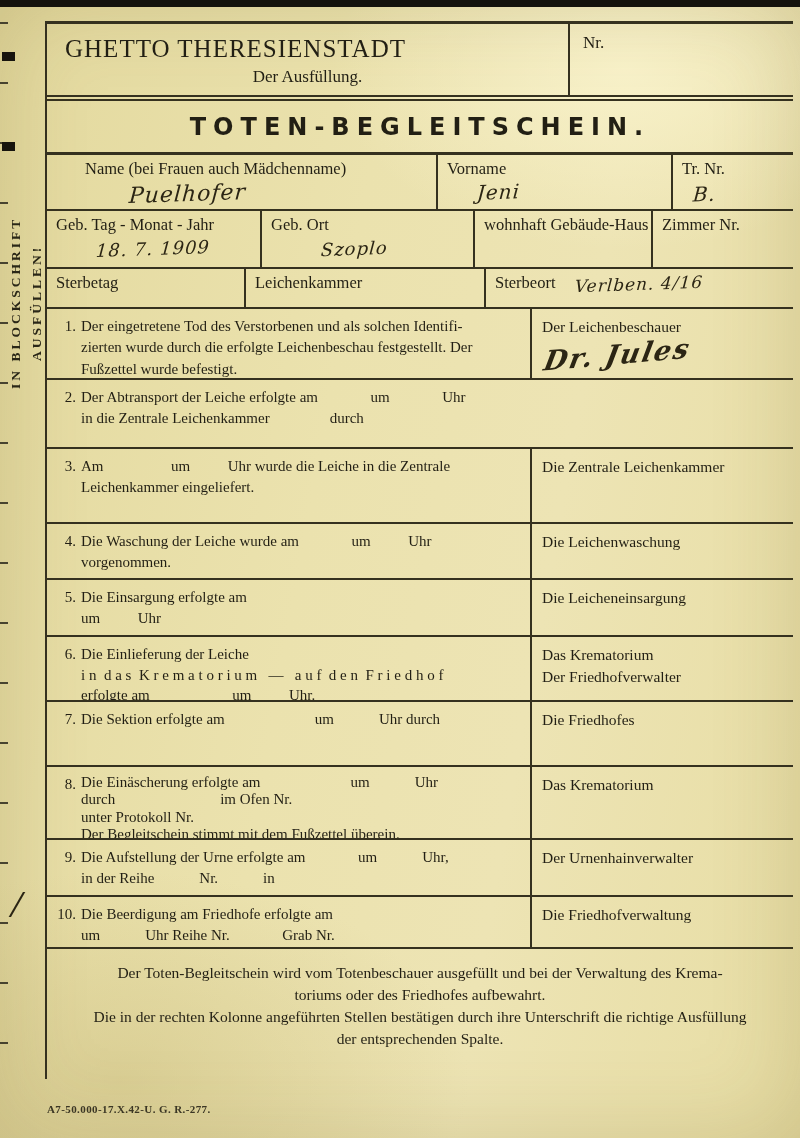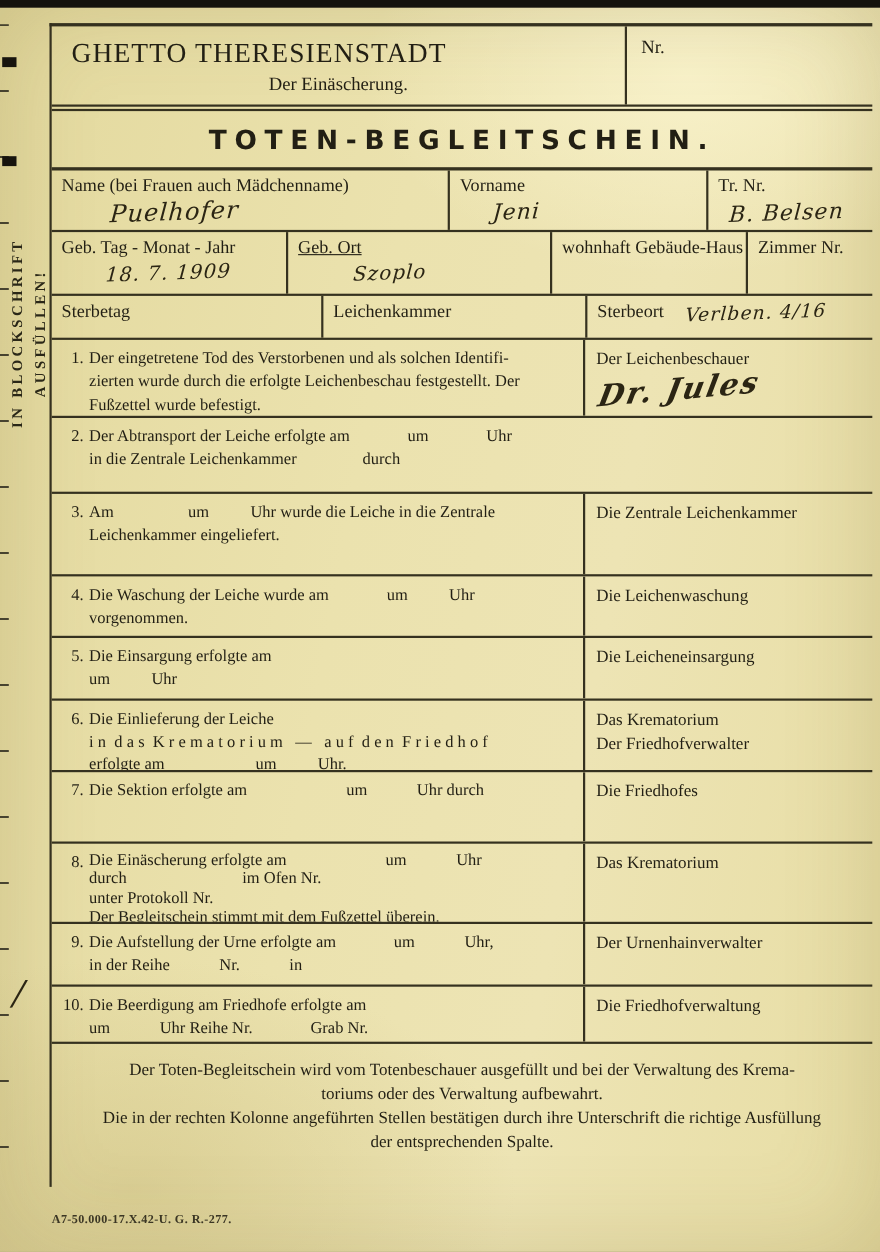--- a/index.html
+++ b/index.html
@@ -49,26 +49,26 @@
   
   .title-band{height:54px;border-bottom:3px solid var(--line);display:flex;align-items:center;justify-content:center;text-align:right;}
   .title{font-family:"DejaVu Sans","Liberation Sans",sans-serif;font-weight:bold;
     font-size:24px;letter-spacing:7px;white-space:nowrap;}
 
   
   .idrow{display:flex;border-bottom:2px solid var(--line);}
   .idrow .cell{position:relative;padding:4px 8px 0 9px;overflow:hidden;}
   .idrow .cell + .cell{border-left:2px solid var(--line);}
   .lbl{font-size:16.5px;white-space:nowrap;}
-  .row-name{height:56px;}
+  .row-name{height:56px;padding-left:29px;}
   .row-geb{height:58px;}
   .row-sterb{height:40px;}
   .c-name{width:360px;}.c-vorname{width:235px;}.c-trnr{flex:1;}
-  .c-gebtag{width:213px;}.c-gebort{width:240px;text-decoration:underline;}.c-wohn{width:178px;}.c-zimmer{flex:1;}
-  .c-sterbetag{width:245px;}.c-sterbestunde{width:240px;}.c-sterbeort{flex:1;white-space:nowrap;}
+  .c-gebtag{width:213px;}.c-gebort{width:213px;}.c-wohn{width:178px;}.c-zimmer{flex:1;}
+  .c-sterbetag{width:197px;}.c-sterbestunde{width:240px;}.c-sterbeort{flex:1;white-space:nowrap;}
 
   .hw{font-family:"DejaVu Serif",serif;font-style:italic;color:var(--hw);
     display:inline-block;transform:rotate(-2deg) skewX(-6deg);letter-spacing:1px;}
   .hw-name{font-size:22px;margin:2px 0 0 44px;}
   .hw-vorname{font-size:20px;margin:1px 0 0 30px;}
   .hw-trnr{font-size:20px;margin:2px 0 0 10px;}
   .hw-gebtag{font-size:18px;margin:3px 0 0 40px;}
   .hw-gebort{font-size:18px;margin:3px 0 0 50px;}
   .hw-sterbeort{font-size:17px;margin-left:16px;vertical-align:-2px;}
 
@@ -107,21 +107,21 @@
     <div>IN BLOCKSCHRIFT</div>
     <div>AUSFÜLLEN!</div>
   </div>
   <div class="margin-mark hw">/</div>
 
   <div class="form">
 
     <div class="hdr">
       <div class="hdr-left">
         <div class="org">GHETTO THERESIENSTADT</div>
-        <div class="sub">Der Einäscherung.</div>
+        <div class="sub">Der Ausfüllung.</div>
       </div>
       <div class="hdr-right">
         <span>Nr.</span>
         <span class="hw"></span>
       </div>
     </div>
 
     <div class="title-band">
       <div class="title">TOTEN-BEGLEITSCHEIN.</div>
     </div>
@@ -297,20 +297,20 @@
             </div>
     </div>
     <div class="row-right">
             <div class="rline">Die Friedhofverwaltung</div>
           </div>
   </div>
 </div>
 
     <div class="footer">
       <div class="fline">Der Toten-Begleitschein wird vom Totenbeschauer ausgefüllt und bei der Verwaltung des Krema-</div>
-      <div class="fline">toriums oder des Verwaltung aufbewahrt.</div>
+      <div class="fline">toriums oder des Friedhofes aufbewahrt.</div>
       <div class="fline">Die in der rechten Kolonne angeführten Stellen bestätigen durch ihre Unterschrift die richtige Ausfüllung</div>
       <div class="fline">der entsprechenden Spalte.</div>
     </div>
   </div>
 
   <div class="imprint">A7-50.000-17.X.42-U. G. R.-277.</div>
 </div>
 
 </body></html>

